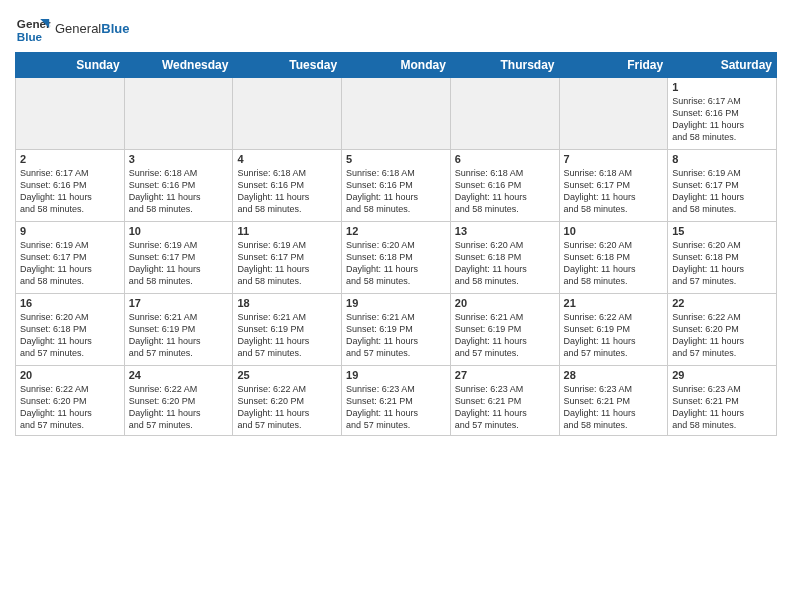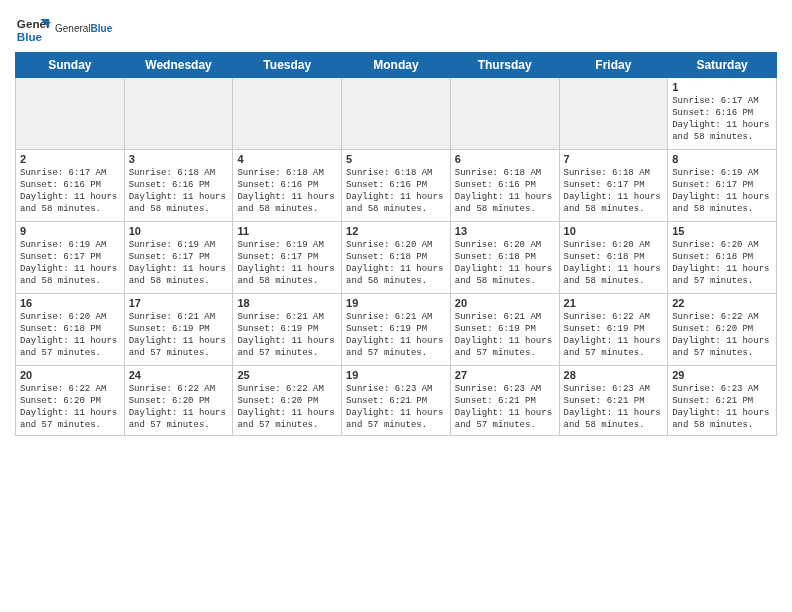--- a/index.html
+++ b/index.html
@@ -42,21 +42,21 @@
       width: 100%;
       border-collapse: collapse;
       table-layout: fixed;
     }
     thead tr th {
       background: #1a6aab;
       color: #fff;
       font-size: 12px;
       font-weight: bold;
       padding: 5px 4px;
-      text-align: center;
+      text-align: right;
       border: 1px solid #1a6aab;
     }
     tbody tr td {
       border: 1px solid #ccc;
       vertical-align: top;
       padding: 3px 4px;
       font-size: 9.5px;
       color: #333;
       height: 72px;
       background: #fff;
@@ -67,38 +67,37 @@
     .day-number {
       font-size: 11px;
       font-weight: bold;
       color: #333;
       margin-bottom: 2px;
     }
     .day-info {
       font-size: 9px;
       color: #333;
       line-height: 1.35;
-      font-family: Liberation Mono, monospace;
     }
     tbody tr:last-child td {
       height: 65px;
     }
   </style>
 </head>
 <body>
 
 <div class="header">
   <div class="logo">
     <svg class="logo-icon" viewBox="0 0 40 40">
       <text x="2" y="20" font-size="13" font-weight="bold" fill="#333">General</text>
       <text x="2" y="34" font-size="13" font-weight="bold" fill="#1a6aab">Blue</text>
       <polygon points="28,10 38,10 38,20" fill="#1a6aab"></polygon>
     </svg>
     <div>
-      <div style="font-size:10px;font-weight:bold;color:#333;">
+      <div style="font-size:13px;font-weight:bold;color:#333;">
         <span style="font-weight:normal;">General</span><span style="color:#1a6aab;font-weight:bold;">Blue</span>
       </div>
     </div>
   </div>
   <div class="title-block">
     <div class="month-year"></div>
     <div class="location"></div>
   </div>
 </div>
 

